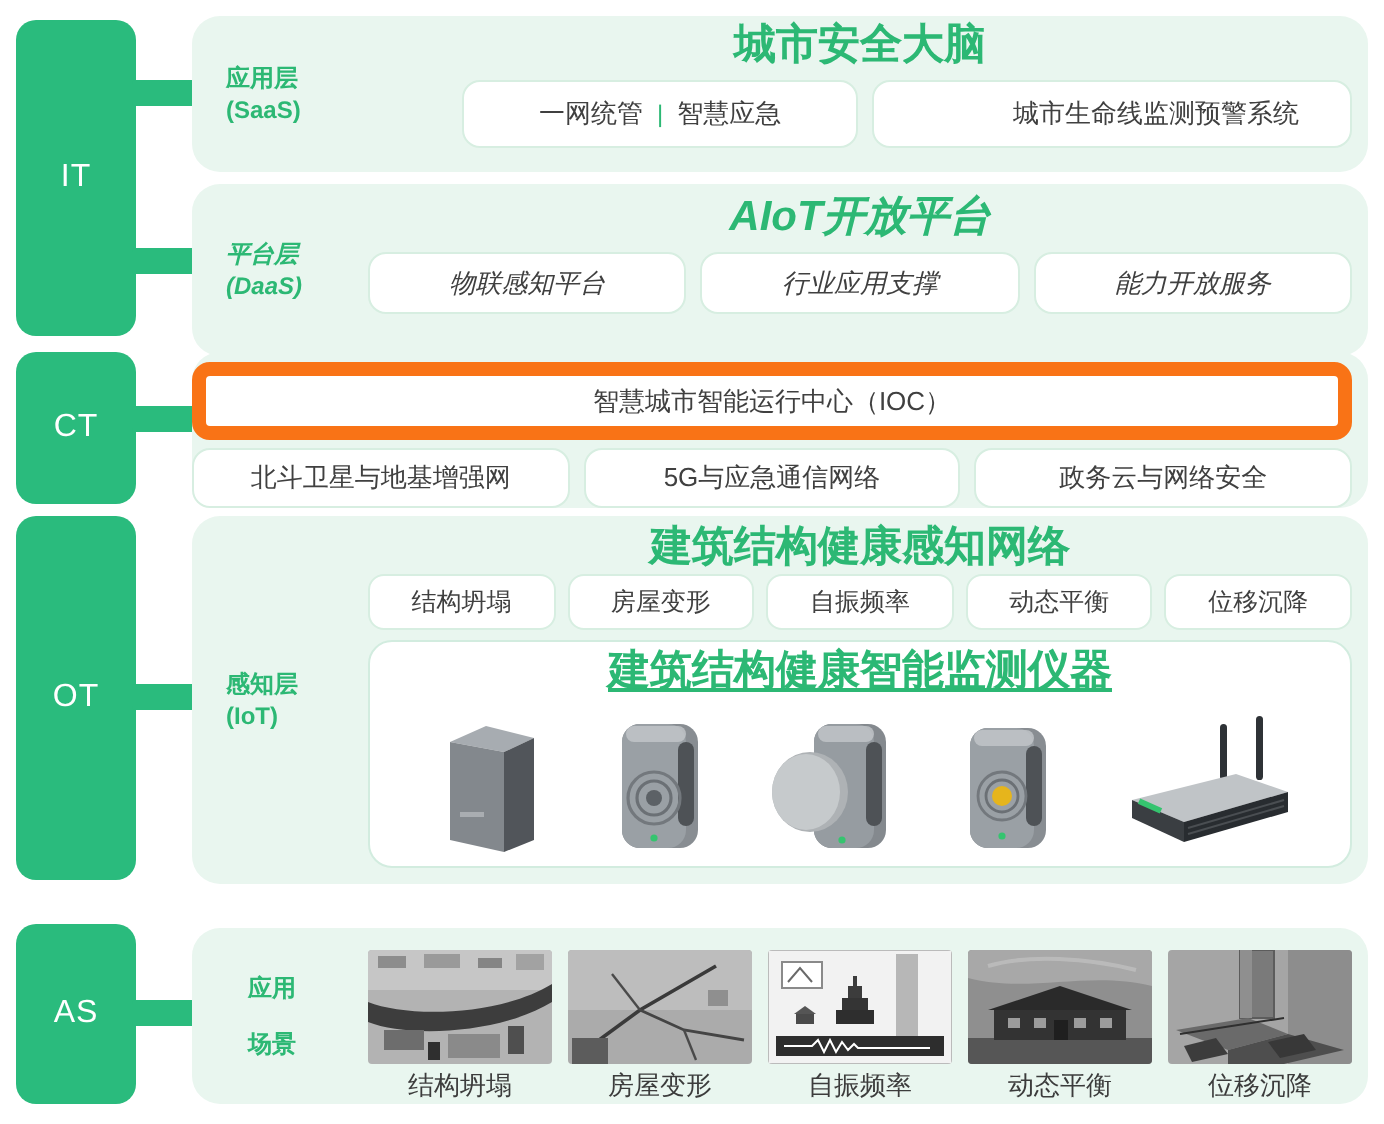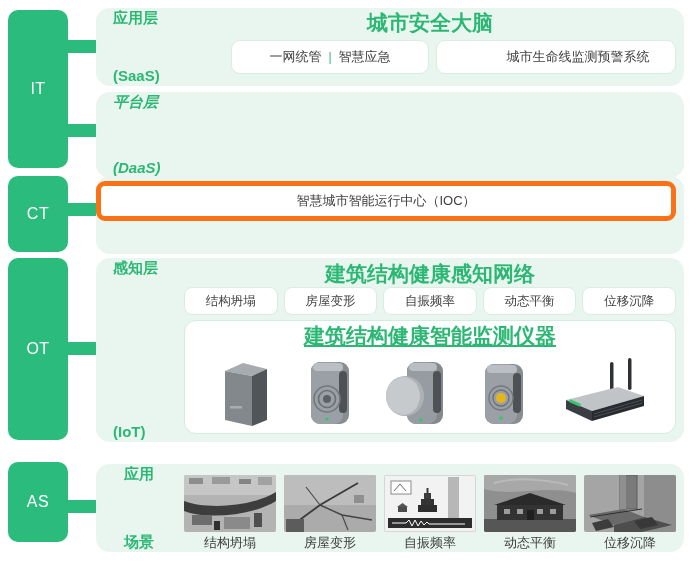--- a/index.html
+++ b/index.html
@@ -5,48 +5,48 @@
   html,body{margin:0;padding:0;background:#fff;}
   .canvas{position:relative;width:692px;height:562px;background:#fff;
           font-family:"Liberation Sans","DejaVu Sans",sans-serif;overflow:hidden;}
   
   .side-block{position:absolute;left:8px;width:60px;background:#2abb7d;border-radius:10px;
               display:flex;align-items:center;justify-content:center;color:#fff;
               font-weight:normal;font-size:16px;letter-spacing:.5px;}
   .blk-it{top:10px;height:158px;}
   .blk-ct{top:176px;height:76px;}
   .blk-ot{top:258px;height:182px;}
-  .blk-as{top:462px;height:80px;}
+  .blk-as{top:462px;height:90px;}
   .tab{position:absolute;left:66px;width:32px;height:13px;background:#2abb7d;border-radius:2px;}
   .tab1{top:40px;} .tab2{top:124px;} .tab3{top:203px;} .tab4{top:342px;} .tab5{top:500px;}
   
   .row{position:absolute;left:96px;width:588px;background:#e9f6ef;border-radius:14px;display:flex;box-sizing:border-box;}
   .row-saas{top:8px;height:78px;}
   .row-daas{top:92px;height:86px;font-style:italic;}
   .row-iaas{top:176px;height:78px;}
   .row-iot{top:258px;height:184px;}
   .row-scene{top:464px;height:88px;}
   .layer-label{flex:0 0 88px;box-sizing:border-box;padding-left:17px;display:flex;flex-direction:column;
-               justify-content:space-between;color:#2cb874;font-size:15px;font-weight:600;line-height:1.35;}
+               justify-content:center;color:#2cb874;font-size:12px;font-weight:600;line-height:1.35;}
   .layer-label .sub{font-weight:600;}
   .content{flex:1;box-sizing:border-box;padding-right:8px;display:flex;flex-direction:column;}
   .row-title{text-align:center;color:#2cb874;font-size:21px;font-weight:bold;line-height:18px;}
   .boxes{display:flex;gap:7px;}
   .sbox{background:#fff;border:1px solid #d7eee1;border-radius:9px;display:flex;align-items:center;
         justify-content:center;color:#404040;font-size:13px;box-sizing:border-box;white-space:nowrap;}
   .divider{color:#2cb874;margin:0 7px;font-size:12px;}
   
   .row-saas .row-title{margin-top:6px;}
   .row-saas .boxes{margin-top:8px;justify-content:flex-end;}
   .bx-grid{flex:0 0 198px;height:34px;}
   .bx-lifeline{flex:0 0 240px;height:34px;padding-left:44px;}
   .row-daas .row-title{margin-top:8px;}
   .row-daas .boxes{margin-top:8px;}
   .row-daas .sbox{flex:1;height:31px;}
-  .widebox{margin-top:5px;height:30px;border-radius:9px;background:#fff;border:5px solid #f97316;
+  .widebox{margin-top:5px;height:30px;border-radius:9px;background:#fff;border:7px solid #f97316;
            display:flex;align-items:center;justify-content:center;color:#404040;font-size:13px;}
   .row-iaas .boxes{margin-top:4px;}
   .row-iaas .sbox{flex:1;height:30px;}
   .row-iot .row-title{margin-top:7px;}
   .tags{display:flex;gap:6px;margin-top:4px;}
   .tag{flex:1;height:26px;background:#fff;border:1px solid #d7eee1;border-radius:8px;
        display:flex;align-items:center;justify-content:center;color:#404040;font-size:12.5px;}
   .devicebox{margin-top:5px;height:114px;background:#fff;border:1px solid #d2ecdf;border-radius:12px;
              box-sizing:border-box;display:flex;flex-direction:column;}
   .devicebox .row-title{margin-top:6px;text-decoration:underline;}
@@ -98,25 +98,38 @@
         <div class="sbox bx-lifeline">城市生命线监测预警系统</div>
       </div>
     </div>
   </div>
 
   <div class="row row-daas">
     <div class="layer-label">
       <span>平台层</span>
       <span class="sub">(DaaS)</span>
     </div>
+    <div class="content">
+      <div class="row-title">AIoT开放平台</div>
+      <div class="boxes">
+        <div class="sbox">物联感知平台</div>
+        <div class="sbox">行业应用支撑</div>
+        <div class="sbox">能力开放服务</div>
+      </div>
+    </div>
   </div>
 
   <div class="row row-iaas">
     <div class="content">
       <div class="widebox">智慧城市智能运行中心（IOC）</div>
+      <div class="boxes">
+        <div class="sbox">北斗卫星与地基增强网</div>
+        <div class="sbox">5G与应急通信网络</div>
+        <div class="sbox">政务云与网络安全</div>
+      </div>
     </div>
   </div>
 
   <div class="row row-iot">
     <div class="layer-label">
       <span>感知层</span>
       <span class="sub">(IoT)</span>
     </div>
     <div class="content">
       <div class="row-title">建筑结构健康感知网络</div>

